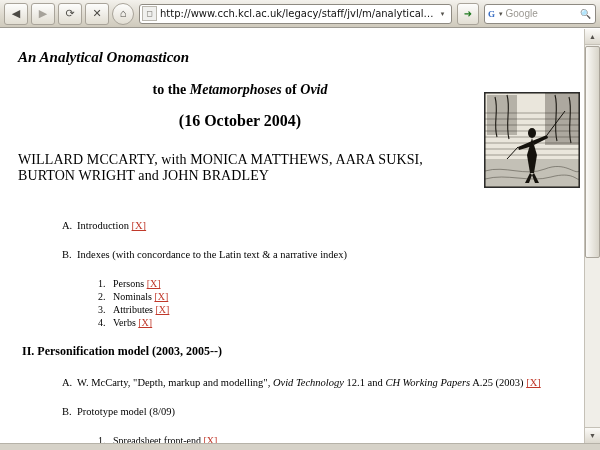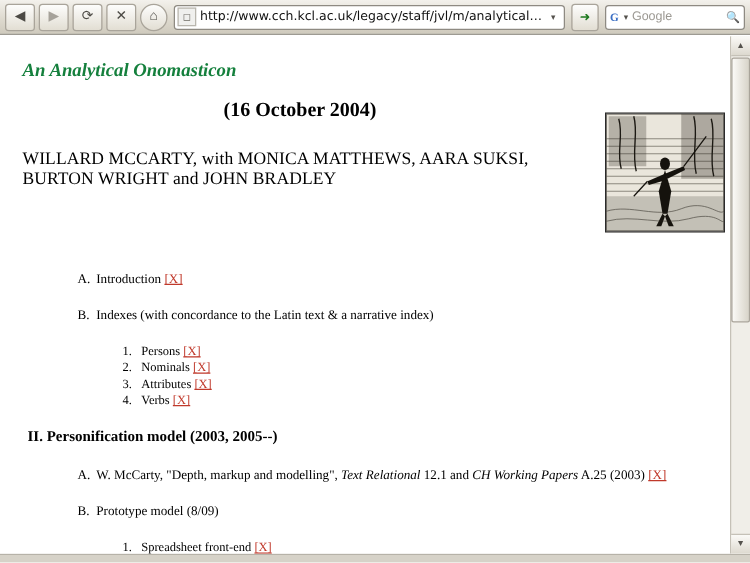--- a/index.html
+++ b/index.html
@@ -150,21 +150,21 @@
     position: relative;
     padding: 14px 16px 0 16px;
     font-family: "Liberation Serif", serif;
     color: #000;
   }
   .site-title {
     font-family: "Liberation Serif", serif;
     font-style: italic;
     font-weight: bold;
     font-size: 15px;
-    color: #15803d;
+    color: #000000;
     margin: 6px 0 0 2px;
   }
   .hero {
     position: relative;
     min-height: 112px;
   }
   .hero-text {
     text-align: center;
     padding-right: 120px;
   }
@@ -316,20 +316,23 @@
     </div>
   </div>
 
   <div class="viewport">
     <div class="page">
 
       <div class="site-title">An Analytical Onomasticon</div>
 
       <div class="hero">
         <div class="hero-text">
+          <div class="main-title">
+            <span>to the </span><span class="ital">Metamorphoses</span><span> of </span><span class="ital">Ovid</span>
+          </div>
           <div class="date-line">(16 October 2004)</div>
           <div class="authors sc">WILLARD MCCARTY, with MONICA MATTHEWS, AARA SUKSI, BURTON WRIGHT and JOHN BRADLEY</div>
         </div>
 
         <div class="engraving">
           <svg width="94" height="94" viewBox="0 0 94 94">
             <rect width="94" height="94" fill="#eae6dc"></rect>
             <g stroke="#3a352c" stroke-width="0.5" fill="none" opacity="0.85">
               <path d="M0 20 H94 M0 26 H94 M0 32 H94 M0 38 H94 M0 44 H94 M0 50 H94 M0 56 H94 M0 62 H94"></path>
             </g>
@@ -394,21 +397,21 @@
               <span class="x-link">[X]</span>
             </div>
           </div>
         </div>
       </div>
 
       <div class="section">
         <div class="section-head sec2-head">II.  Personification model (2003, 2005--)</div>
         <div class="lvl1">
           <div class="row">
-            <span class="lbl">A.</span><span>W. McCarty, "Depth, markup and modelling", </span><span class="ital">Text Relational</span><span> 12.1 and </span><span class="ital">CH Working Papers</span><span> A.25 (2003) </span><span class="x-link">[X]</span>
+            <span class="lbl">A.</span><span>W. McCarty, "Depth, markup and modelling", </span><span class="ital">Ovid Technology</span><span> 12.1 and </span><span class="ital">CH Working Papers</span><span> A.25 (2003) </span><span class="x-link">[X]</span>
           </div>
           <div class="row">
             <span class="lbl">B.</span><span>Prototype model (8/09)</span>
           </div>
           <div class="lvl2">
             <div class="row">
               <span class="lbl">1.</span><span>Spreadsheet front-end</span>
               <span class="x-link">[X]</span>
             </div>
           </div>

